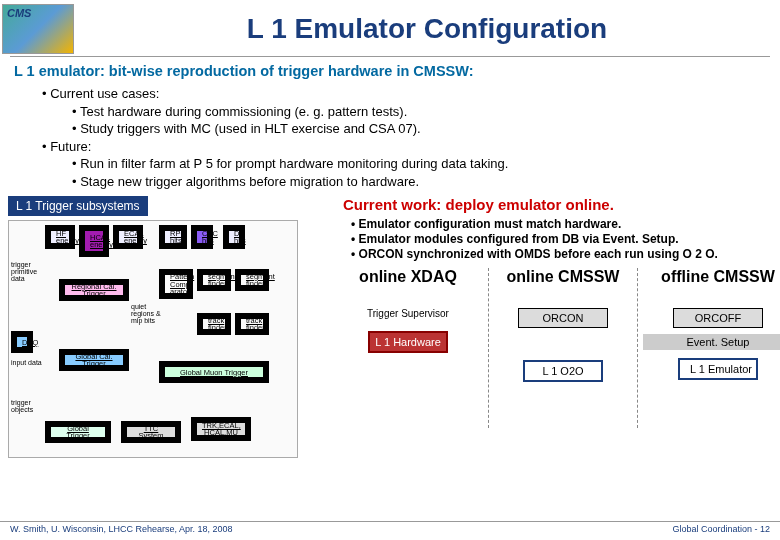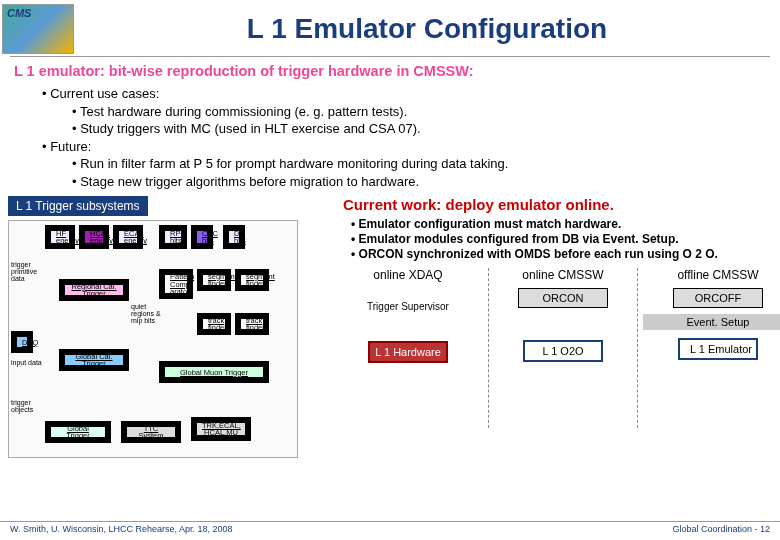--- a/index.html
+++ b/index.html
@@ -2,38 +2,38 @@
 <html><head>
 <meta charset="utf-8">
 <style>
   * { box-sizing: border-box; margin: 0; padding: 0; }
   body { width: 780px; height: 540px; font-family: Arial, sans-serif; background: #fff; position: relative; color: #000; }
   .header { display: flex; align-items: center; padding: 4px 10px 2px 2px; }
   .logo { width: 72px; height: 50px; background: linear-gradient(135deg, #4a9 0%, #5b9bd5 50%, #f4b400 100%); border: 1px solid #999; position: relative; margin-right: 10px; }
   .logo::before { content: "CMS"; position: absolute; top: 2px; left: 4px; color: #1a3d7c; font-size: 11px; font-weight: bold; font-style: italic; }
   .title { font-size: 28px; font-weight: bold; color: #1a3d7c; flex: 1; text-align: center; }
   .hr { height: 1px; background: #999; margin: 0 10px 6px 10px; }
-  .subtitle { font-size: 14.5px; font-weight: bold; color: #ec4899; padding: 0 14px 6px 14px; }
+  .subtitle { font-size: 14.5px; font-weight: bold; color: #0369a1; padding: 0 14px 6px 14px; }
   .bullets { font-size: 13px; padding: 0 14px 4px 42px; line-height: 1.35; }
   .bullets ul { list-style: none; }
   .bullets li::before { content: "• "; color: #000; }
   .bullets .l2 { padding-left: 30px; }
   .mid { display: flex; padding: 0 8px; gap: 17px; }
   .left { width: 300px; flex-shrink: 0; }
   .banner { background: #1a3d7c; color: #fff; font-size: 12px; padding: 3px 8px; margin: 2px 0 4px 0; display: inline-block; }
   .diagram { width: 290px; height: 238px; border: 1px solid #aaa; position: relative; font-size: 8px; background: #fafafa; }
   .dbox { position: absolute; border: 6px solid #000000; text-align: center; display: flex; flex-direction: column; justify-content: center; font-size: 7.5px; line-height: 1.0; padding: 5px; text-decoration: underline; }
   .right { flex: 1; padding-left: 8px; }
   .cw-title { font-size: 15px; font-weight: bold; color: #c00; padding: 2px 0 4px 10px; }
   .cw-bullets { font-size: 12px; font-weight: bold; padding-left: 18px; line-height: 1.25; }
   .cw-bullets li::before { content: "• "; }
   .cw-bullets ul { list-style: none; }
   .flow { position: relative; height: 170px; margin-top: 6px; }
   .col { position: absolute; width: 150px; text-align: center; font-size: 11px; }
-  .colh { font-size: 12px; margin-bottom: 6px; }
+  .colh { font-size: 16px; margin-bottom: 22px; font-weight: bold; }
   .fbox { border: 1px solid #000; padding: 3px 4px; font-size: 11px; margin: 0 auto 6px auto; background: #fff; display: inline-block; min-width: 80px; }
   .fbox.db { background: #dcdcdc; min-width: 90px; }
   .fbox.red { background: #b33; color: #fff; border: 2px solid #800; }
   .fbox.blue { border: 2px solid #1a3d7c; }
   .col.dash { border-left: 1px dashed #888; border-right: 1px dashed #888; height: 160px; }
   .footer { position: absolute; bottom: 4px; left: 0; right: 0; padding: 2px 10px; display: flex; justify-content: space-between; font-size: 9px; color: #1a3d7c; border-top: 1px solid #999; }
   .evsetup { background: #ccc; padding: 2px 6px; font-size: 11px; }
 </style>
 </head>
 <body>
@@ -56,21 +56,21 @@
     <li class="l2">Stage new trigger algorithms before migration to hardware.</li>
   </ul>
 </div>
 
 <div class="mid">
   <div class="left">
     <div class="banner">L 1 Trigger subsystems</div>
     <div class="diagram">
 
       <div class="dbox" style="left:36px; top:4px; width:30px; height:24px; background:#eef">HF energy</div>
-      <div class="dbox" style="left:70px; top:4px; width:30px; height:24px; background:#a21caf">HCAL energy</div>
+      <div class="dbox" style="left:70px; top:4px; width:30px; height:32px; background:#a21caf">HCAL energy</div>
       <div class="dbox" style="left:104px; top:4px; width:30px; height:24px; background:#eef">ECAL energy</div>
       <div class="dbox" style="left:150px; top:4px; width:28px; height:24px; background:#eef">RPC hits</div>
       <div class="dbox" style="left:182px; top:4px; width:16px; height:24px; background:#8b5cf6">CSC hits</div>
       <div class="dbox" style="left:214px; top:4px; width:16px; height:24px; background:#eef">DT hits</div>
 
       <div style="position:absolute; left:2px; top:40px; width:32px; font-size:7px;">trigger primitive data</div>
       <div style="position:absolute; left:2px; top:138px; width:32px; font-size:7px;">input data</div>
       <div style="position:absolute; left:2px; top:178px; width:32px; font-size:7px;">trigger objects</div>
       <div style="position:absolute; left:122px; top:82px; width:36px; font-size:7px;">quiet regions &amp; mip bits</div>
 
@@ -99,21 +99,21 @@
       <ul>
         <li>Emulator configuration must match hardware.</li>
         <li>Emulator modules configured from DB via Event. Setup.</li>
         <li>ORCON synchronized with OMDS before each run using O 2 O.</li>
       </ul>
     </div>
 
     <div class="flow">
       <div class="col" style="left:0;">
         <div class="colh">online XDAQ</div>
-        <div style="font-size:10px; margin:19px 0;">Trigger Supervisor</div>
+        <div style="font-size:10px; margin:2px 0;">Trigger Supervisor</div>
         <div class="fbox red" style="margin-top:10px;">L 1 Hardware</div>
       </div>
       <div class="col dash" style="left:155px;text-align:center;">
         <div class="colh">online CMSSW</div>
         <div class="fbox db">ORCON</div>
         <div style="height:26px;"></div>
         <div class="fbox blue">L 1 O2O</div>
       </div>
       <div class="col" style="left:310px;">
         <div class="colh">offline CMSSW</div>

